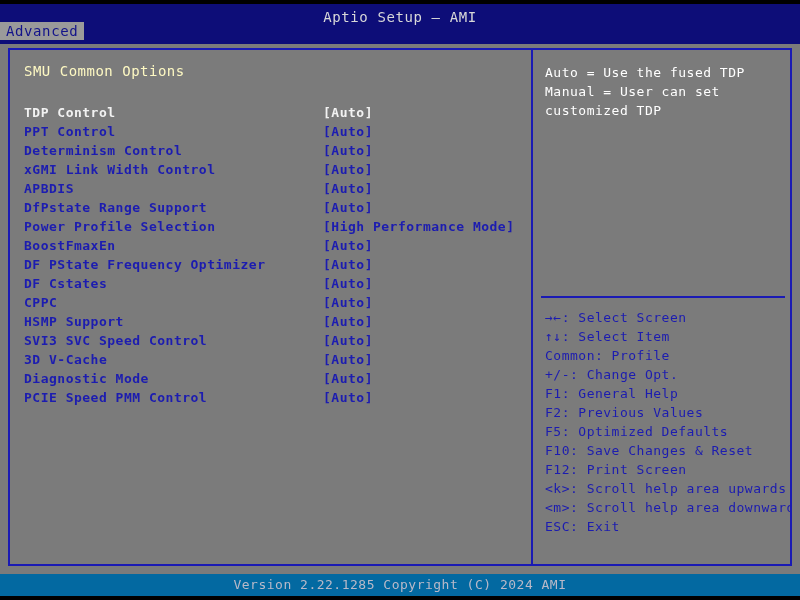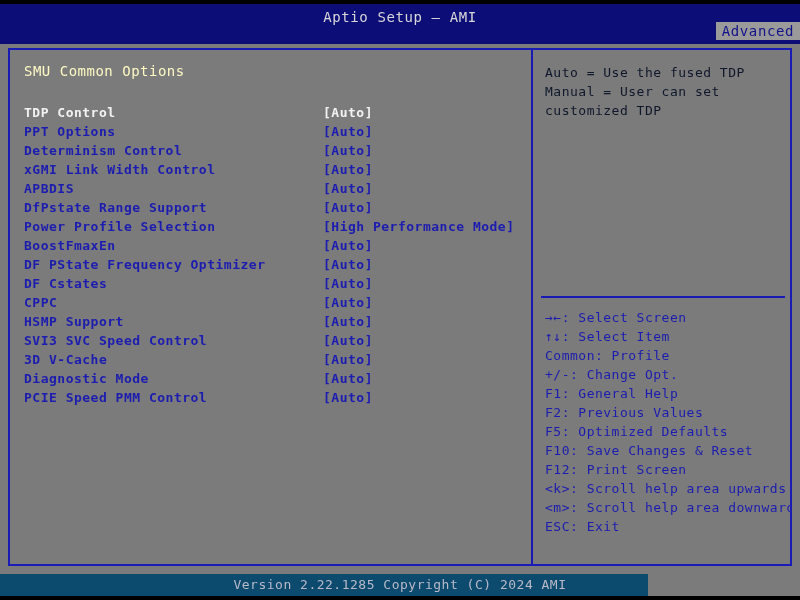--- a/index.html
+++ b/index.html
@@ -50,21 +50,21 @@
     white-space: pre;
   }
 
   
   .menubar {
     position: absolute;
     left: 0; top: 22px;
     width: 800px;
     height: 18px;
     display: flex;
-    justify-content: flex-end;
+    justify-content: flex-start;
     align-items: flex-start;
   }
   .tab {
     font-size: 14px;
     line-height: 18px;
     letter-spacing: 0.6px;
     padding: 0 6px;
     white-space: pre;
     color: #c8c8c8;
   }
@@ -154,21 +154,21 @@
     overflow: hidden;
   }
   .help-text {
     position: absolute;
     left: 12px;
     top: 13px;
     width: 240px;
     font-size: 13px;
     line-height: 19px;
     letter-spacing: 0.5px;
-    color: #0f172a;
+    color: #ffffff;
     white-space: pre;
   }
   .hdivider {
     position: absolute;
     left: 8px;
     top: 246px;
     width: 244px;
     height: 2px;
     background: #1a1ab4;
   }
@@ -186,23 +186,23 @@
     white-space: pre;
     height: 19px;
     line-height: 19px;
   }
 
   
   .footer {
     position: absolute;
     left: 0;
     top: 574px;
-    width: 648px;
+    width: 800px;
     height: 22px;
-    background: #0c4a6e;
+    background: #0369a1;
   }
   .footer-text {
     position: absolute;
     left: 0; top: 2px;
     width: 800px;
     text-align: center;
     font-size: 13px;
     line-height: 17px;
     letter-spacing: 0.5px;
     color: #b9b9c8;
@@ -233,21 +233,21 @@
   </div>
 
   <div class="frame">
 
     <div class="vdivider"></div>
 
     <div class="left-panel">
       <div class="section-title">SMU Common Options</div>
       <div class="opt-list" id="opt-list">
           <div class="opt-row selected"><span class="opt-label">TDP Control</span><span class="opt-value">[Auto]</span></div>
-          <div class="opt-row"><span class="opt-label">PPT Options</span><span class="opt-value">[Auto]</span></div>
+          <div class="opt-row"><span class="opt-label">PPT Control</span><span class="opt-value">[Auto]</span></div>
           <div class="opt-row"><span class="opt-label">Determinism Control</span><span class="opt-value">[Auto]</span></div>
           <div class="opt-row"><span class="opt-label">xGMI Link Width Control</span><span class="opt-value">[Auto]</span></div>
           <div class="opt-row"><span class="opt-label">APBDIS</span><span class="opt-value">[Auto]</span></div>
           <div class="opt-row"><span class="opt-label">DfPstate Range Support</span><span class="opt-value">[Auto]</span></div>
           <div class="opt-row"><span class="opt-label">Power Profile Selection</span><span class="opt-value">[High Performance Mode]</span></div>
           <div class="opt-row"><span class="opt-label">BoostFmaxEn</span><span class="opt-value">[Auto]</span></div>
           <div class="opt-row"><span class="opt-label">DF PState Frequency Optimizer</span><span class="opt-value">[Auto]</span></div>
           <div class="opt-row"><span class="opt-label">DF Cstates</span><span class="opt-value">[Auto]</span></div>
           <div class="opt-row"><span class="opt-label">CPPC</span><span class="opt-value">[Auto]</span></div>
           <div class="opt-row"><span class="opt-label">HSMP Support</span><span class="opt-value">[Auto]</span></div>

